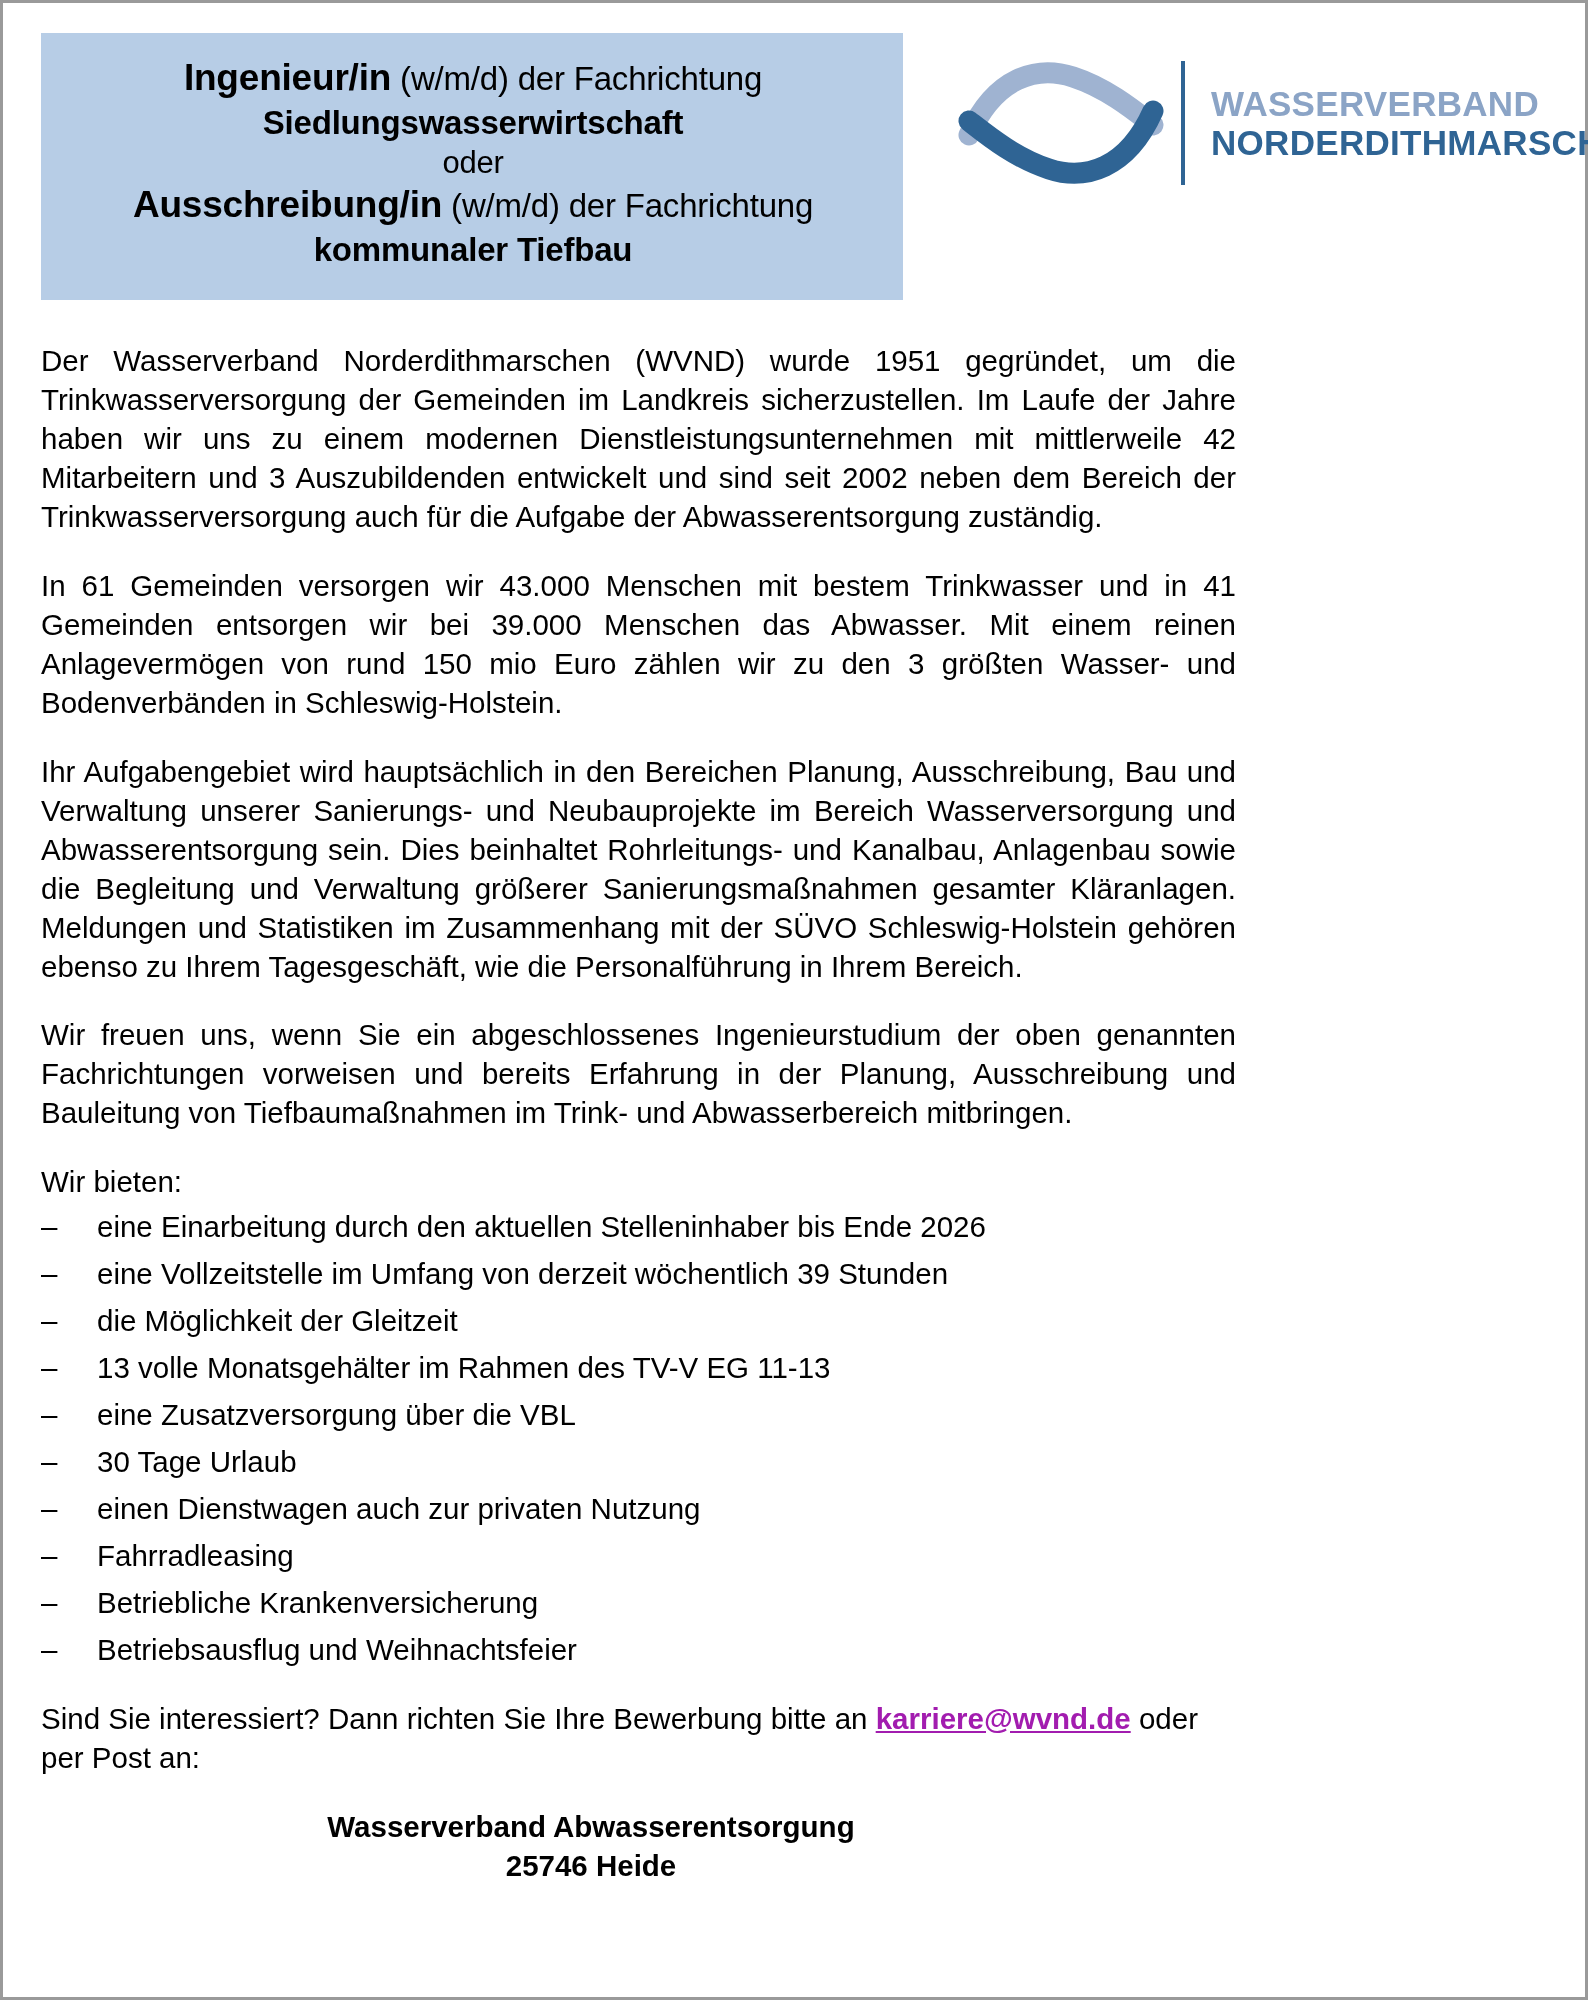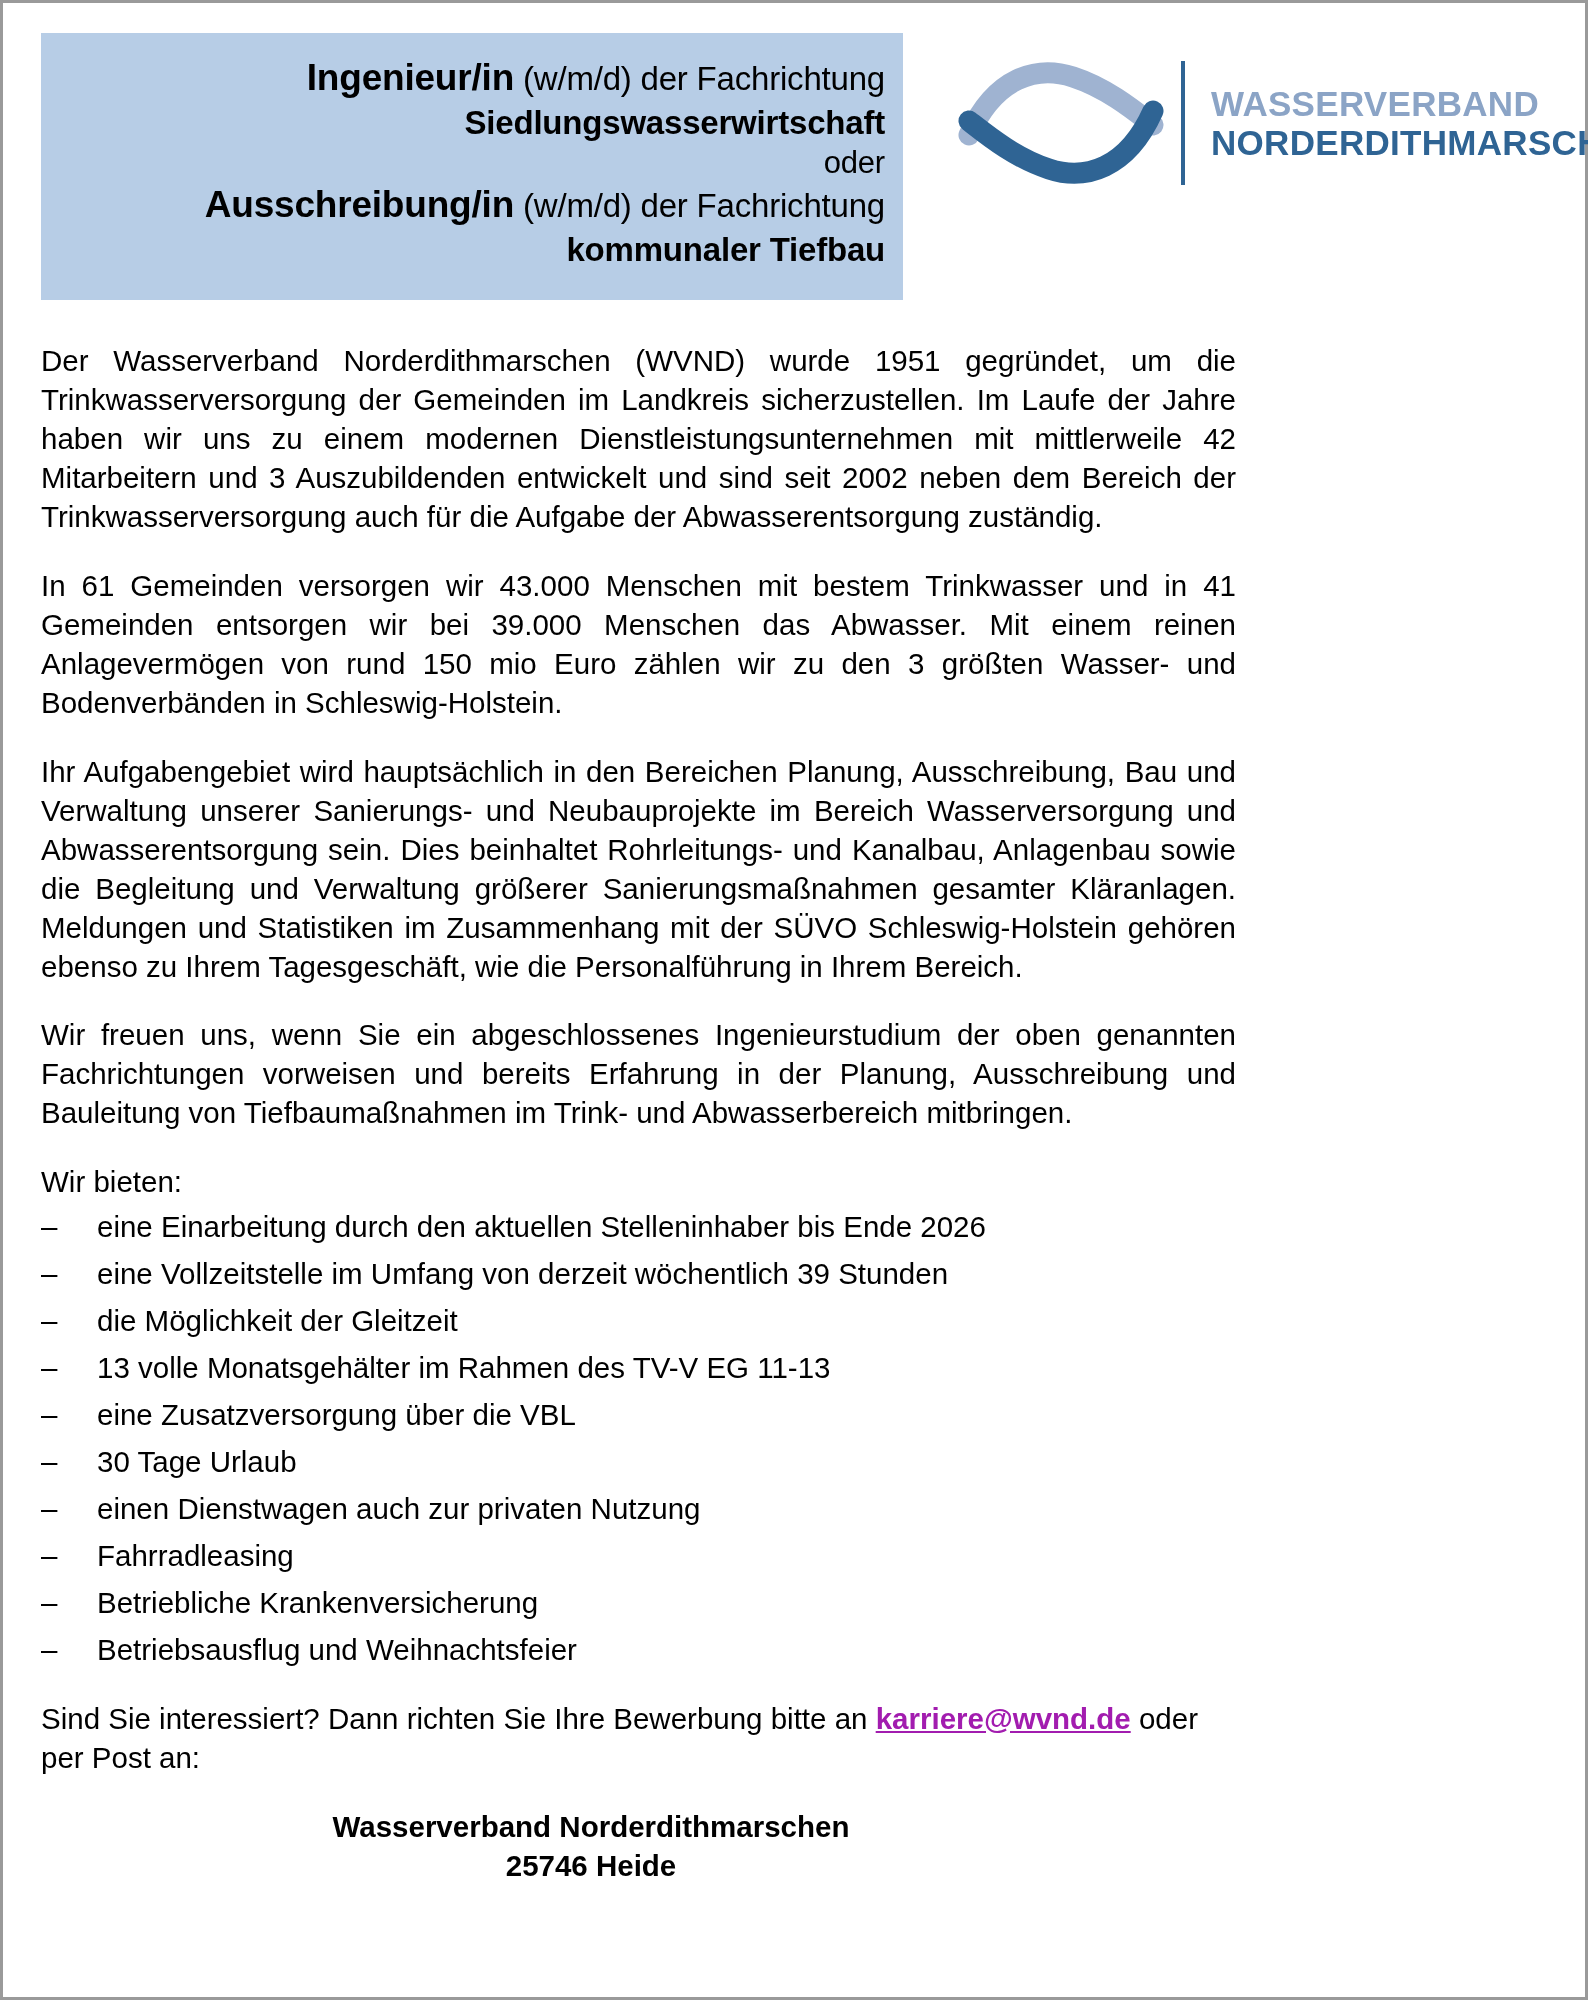--- a/index.html
+++ b/index.html
@@ -34,21 +34,21 @@
   .header {
     display: flex;
     align-items: flex-start;
     justify-content: space-between;
   }
   .title-box {
     background: #b7cde6;
     width: 862px;
     box-sizing: border-box;
     padding: 22px 18px 30px 20px;
-    text-align: right;
+    text-align: center;
     line-height: 1.26;
   }
   .title-line {
     color: #000000;
     font-size: 37px;
     font-weight: bold;
     letter-spacing: -0.2px;
   }
   .title-line .light {
     font-weight: normal;
@@ -244,19 +244,19 @@
           </li>
         <li>
             <span class="dash">–</span>
             <span>Betriebsausflug und Weihnachtsfeier</span>
           </li>
       </ul>
 
       <p class="closing"><span>Sind Sie interessiert? Dann richten Sie Ihre Bewerbung bitte an </span><a class="mail" href="#">karriere@wvnd.de</a><span> oder per Post an:</span></p>
 
       <div class="address">
-        <div>Wasserverband Norderdithmarschen</div>
+        <div>Wasserverband Abwasserentsorgung</div>
         <div>25746 Heide</div>
       </div>
 
     </div>
   </div>
 </div>
 
 </body></html>

